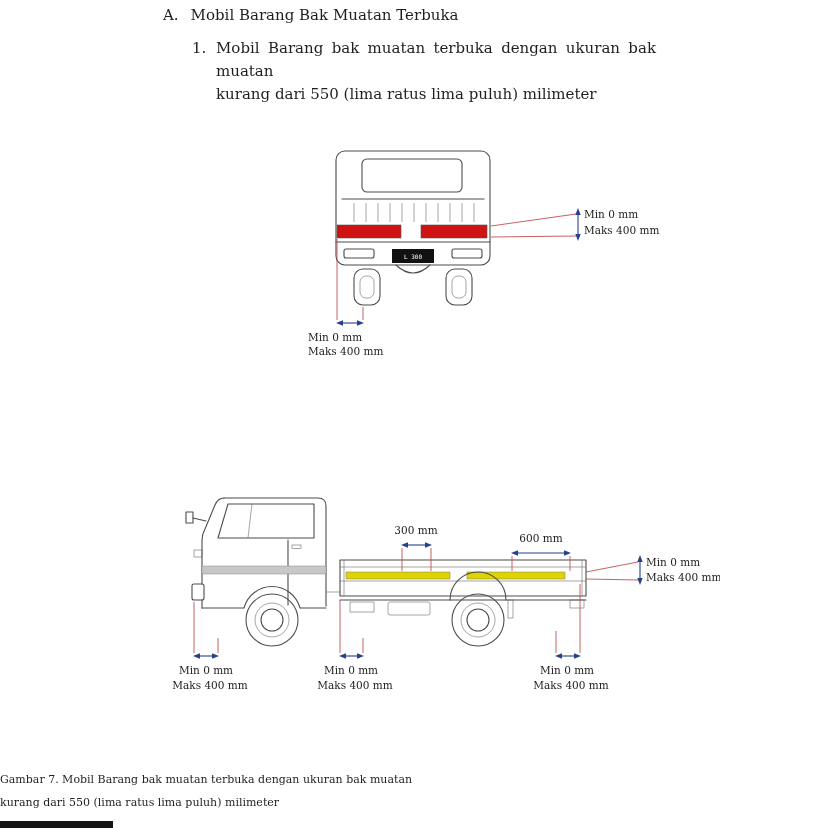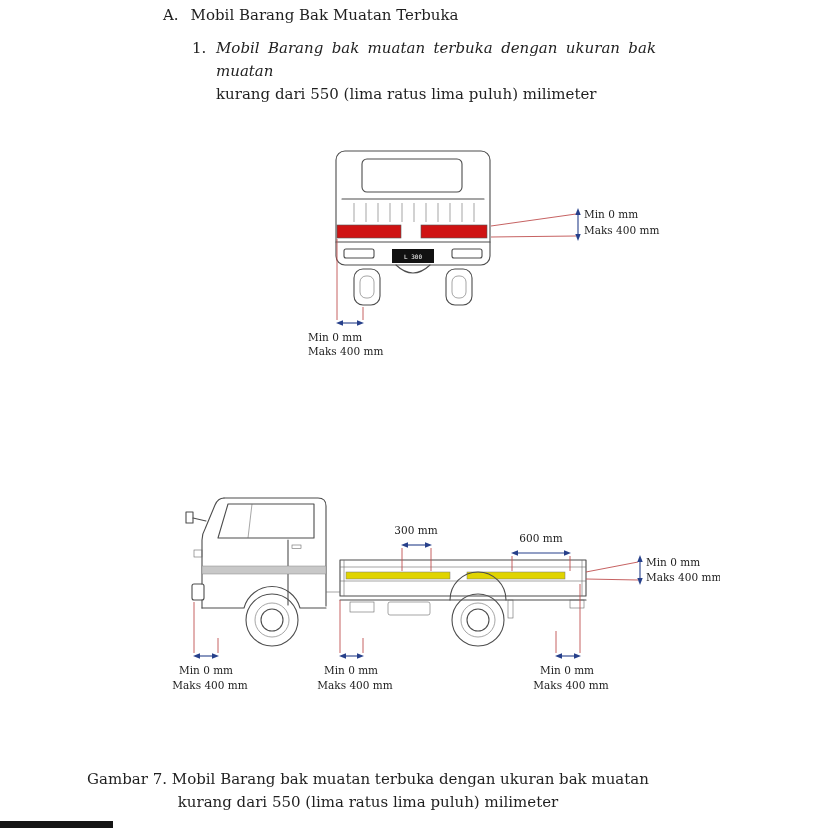--- a/index.html
+++ b/index.html
@@ -5,22 +5,22 @@
   html,body{margin:0;padding:0;}
   body{
     width:828px;height:828px;position:relative;background:#ffffff;
     font-family:"DejaVu Serif",serif;color:#1f1f1f;overflow:hidden;
   }
   .abs{position:absolute;}
   .heading{left:163px;top:6px;font-size:15px;display:flex;gap:12px;}
   .item{left:192px;top:37px;display:flex;font-size:15px;line-height:23px;}
   .item .num{width:24px;flex:0 0 24px;}
   .item .para{width:440px;}
-  .item .jline{text-align:justify;text-align-last:justify;font-style:italic;}
-  .caption{left:0;top:768px;width:736px;text-align:center;font-size:15px;line-height:23px;}
+  .item .jline{text-align:justify;text-align-last:justify;}
+  .caption{left:0;top:768px;width:736px;font-size:11px;line-height:23px;}
   .figure{display:block;}
   
   .outline{fill:none;stroke:#4d4d4d;stroke-width:1.1;stroke-linejoin:round;stroke-linecap:round;}
   .thin{fill:none;stroke:#6a6a6a;stroke-width:.6;}
   .ext{fill:none;stroke:#c05050;stroke-width:.9;}
   .arr line{stroke:#27408b;stroke-width:1.1;}
   .arr polygon{fill:#27408b;stroke:none;}
   .anno{font-family:"DejaVu Serif",serif;font-size:10.5px;fill:#1c1c1c;}
   .plateText{font-family:"DejaVu Sans Mono",monospace;font-size:6px;fill:#ffffff;}
   .graybar{fill:#c8c8c8;stroke:#888;stroke-width:.5;}

